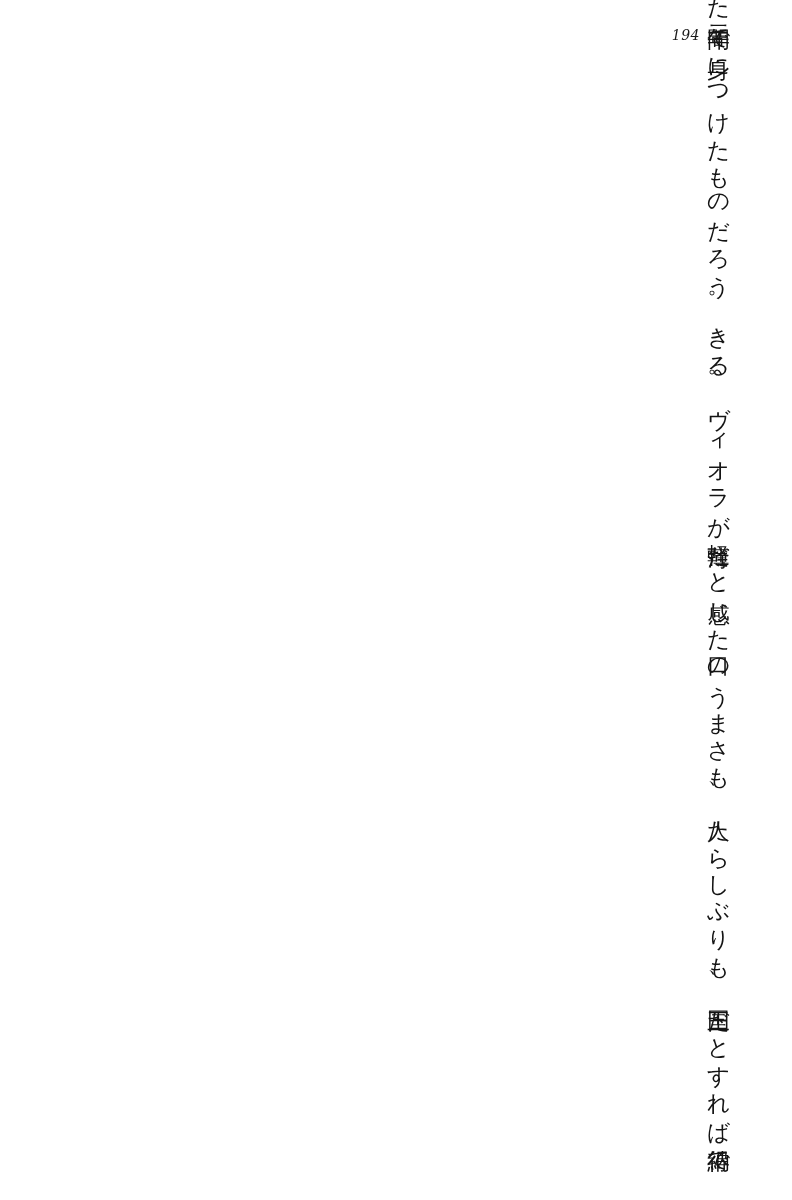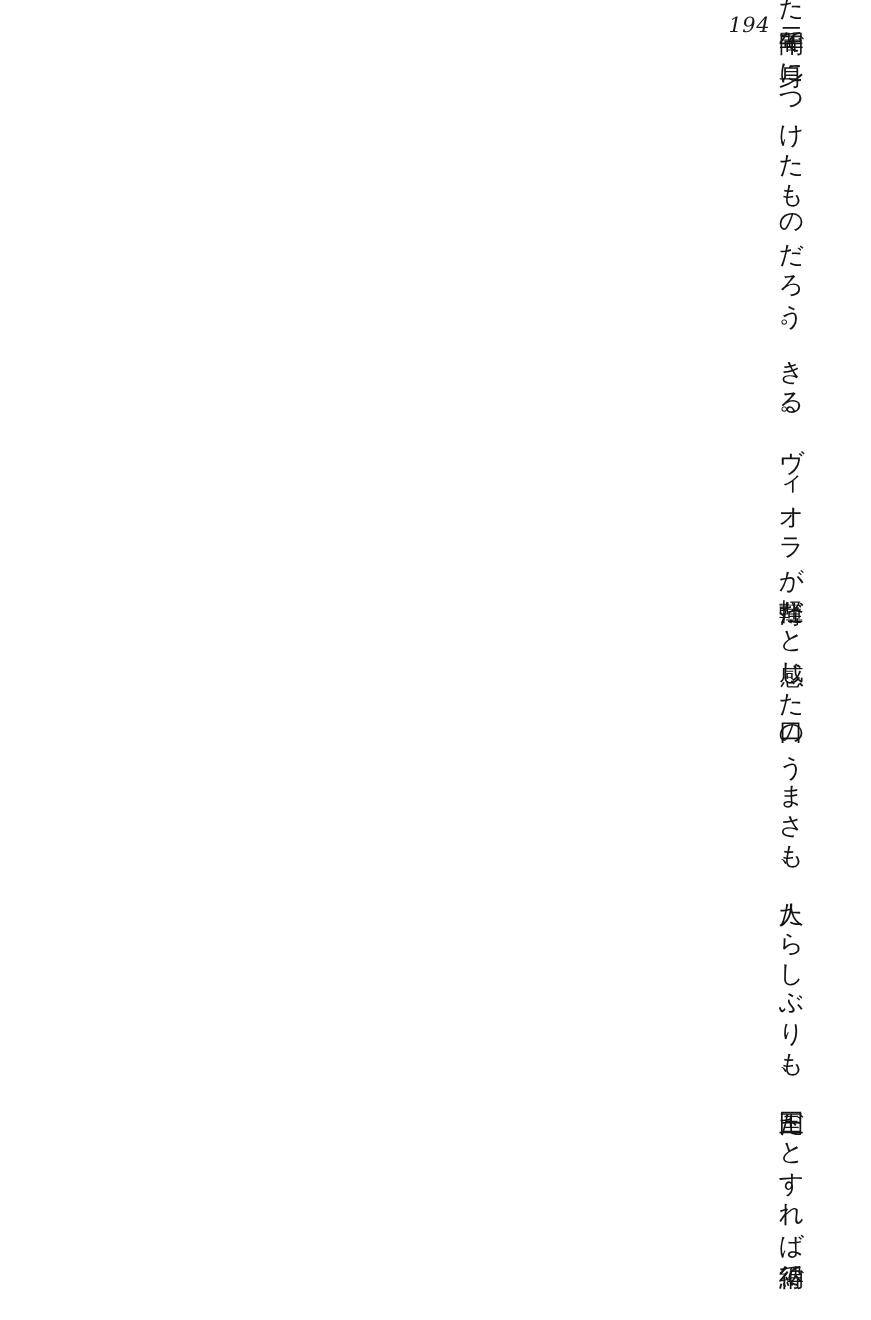--- a/index.html
+++ b/index.html
@@ -16,23 +16,23 @@
   }
   .page {
     position: relative;
     width: 792px;
     height: 1200px;
     background: #ffffff;
     box-sizing: border-box;
   }
   .page-number {
     position: absolute;
-    top: 12px;
+    top: 27px;
     right: 92px;
-    font-size: 19px;
+    font-size: 14px;
     font-style: italic;
     font-family: "DejaVu Serif", "Liberation Serif", serif;
     color: #1a1a1a;
     letter-spacing: 0.5px;
   }
   .text-block {
     position: absolute;
     top: 92px;
     right: 62px;
     left: 58px;

